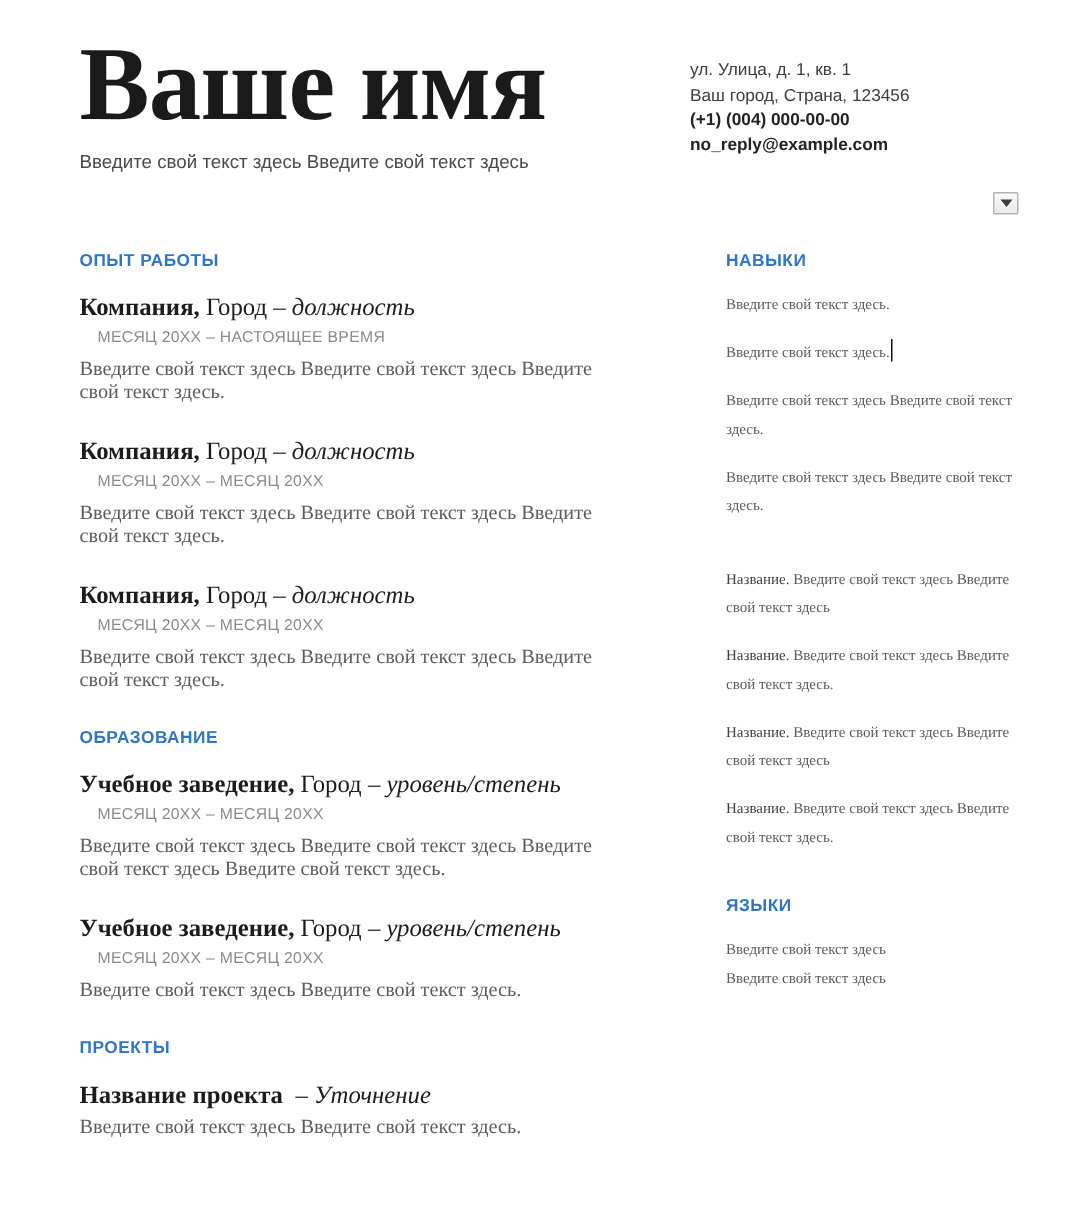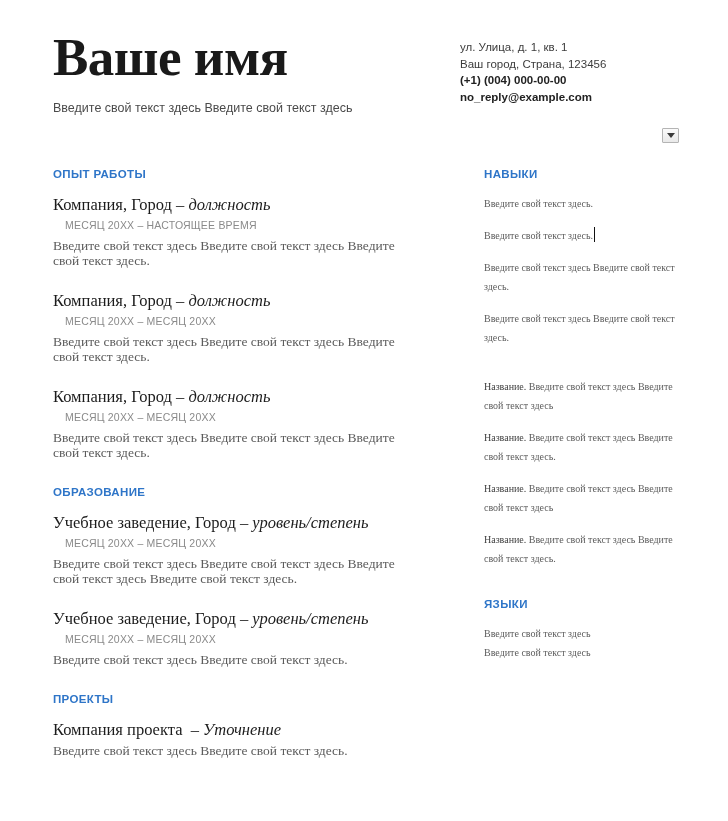--- a/index.html
+++ b/index.html
@@ -31,21 +31,21 @@
     height: 160px;
   }
   .name-block {
     position: absolute;
     left: 53px;
     top: 28px;
     width: 400px;
   }
   .name {
     font-family: "Liberation Serif", "DejaVu Serif", serif;
-    font-size: 53px;
+    font-size: 70px;
     line-height: 58px;
     font-weight: 700;
     color: #1a1a1a;
     letter-spacing: -0.5px;
     margin: 0;
     white-space: nowrap;
   }
   .name-subtitle {
     font-family: "Liberation Sans", sans-serif;
     font-size: 12.5px;
@@ -121,21 +121,21 @@
   .entry { margin-bottom: 22px; }
   .entry:last-child { margin-bottom: 0; }
 
   .entry-heading {
     font-family: "Liberation Serif", "DejaVu Serif", serif;
     font-size: 16.5px;
     line-height: 21px;
     color: #1c1c1c;
     margin: 0 0 3px 0;
   }
-  .entry-heading .org { font-weight: 400; }
+  .entry-heading .org { font-weight: 700; }
   .entry-heading .place { font-weight: 400; }
   .entry-heading .role { font-style: italic; font-weight: 400; }
 
   .entry-date {
     font-family: "Liberation Sans", sans-serif;
     font-size: 10.5px;
     line-height: 15px;
     letter-spacing: 0.2px;
     color: #8a8a8a;
     text-transform: uppercase;
@@ -236,21 +236,21 @@
         <div class="entry-heading"><span class="org">Учебное заведение,</span> <span class="place">Город</span> <span class="place">–</span> <span class="role">уровень/степень</span></div>
         <div class="entry-date">МЕСЯЦ 20XX – МЕСЯЦ 20XX</div>
         <p class="entry-body">Введите свой текст здесь Введите свой текст здесь.</p>
       </div>
     </div>
 
     <div class="section">
       <h2 class="section-title">ПРОЕКТЫ</h2>
 
       <div class="entry">
-        <div class="entry-heading"><span class="org">Компания проекта</span>&nbsp; <span class="proj-sep">–</span> <span class="role">Уточнение</span></div>
+        <div class="entry-heading"><span class="org">Название проекта</span>&nbsp; <span class="proj-sep">–</span> <span class="role">Уточнение</span></div>
         <p class="entry-body">Введите свой текст здесь Введите свой текст здесь.</p>
       </div>
     </div>
 
   </div>
 
   <div class="col-right">
 
     <div class="section">
       <h2 class="section-title">НАВЫКИ</h2>

